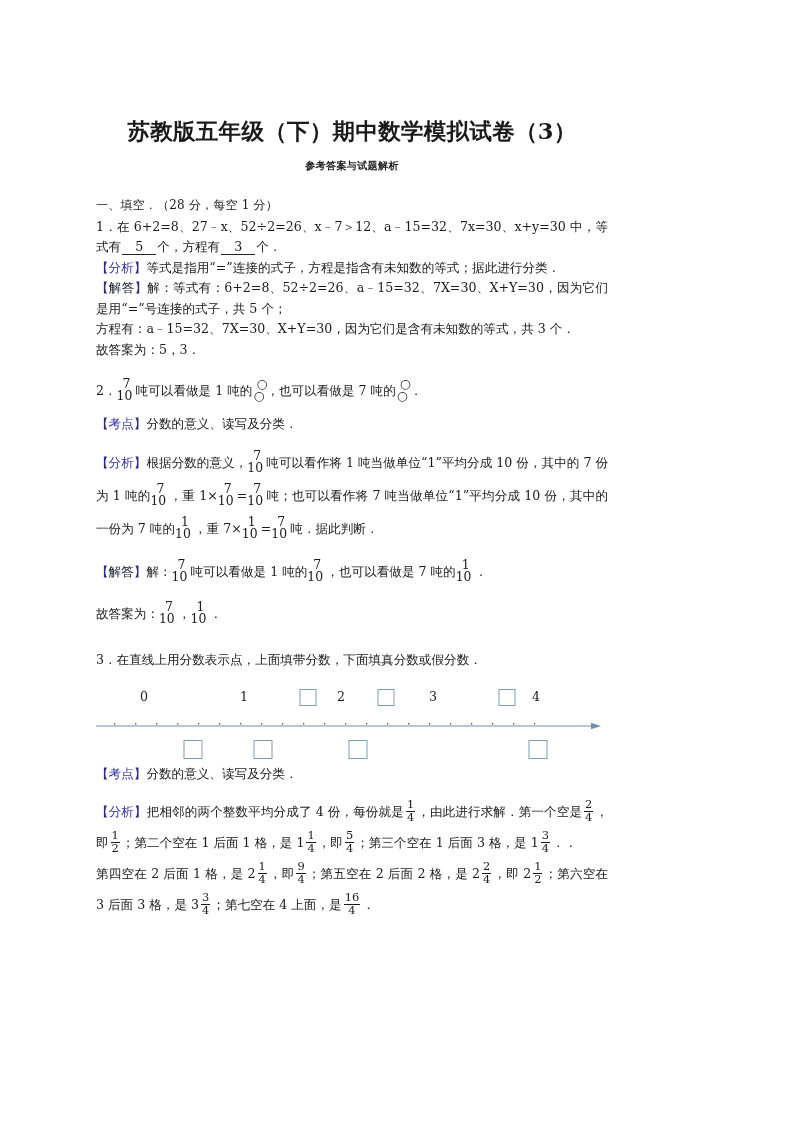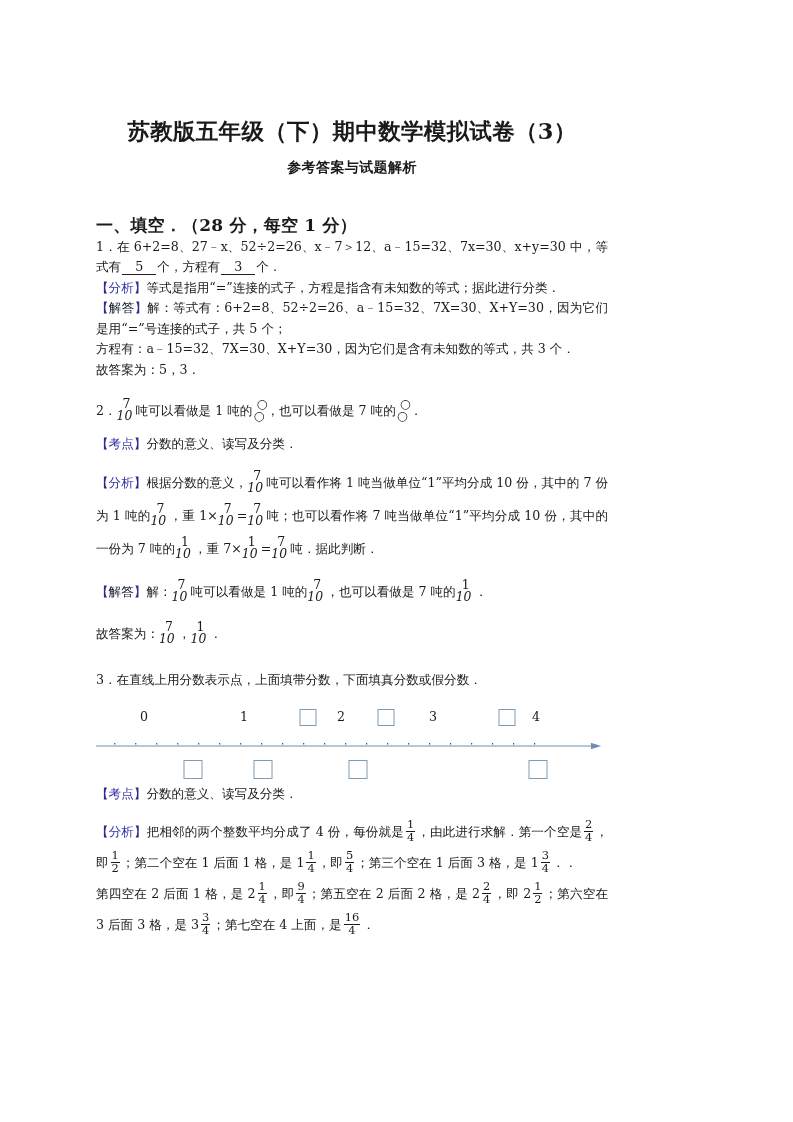--- a/index.html
+++ b/index.html
@@ -31,36 +31,36 @@
     font-size: 22.5px;
     font-weight: bold;
     text-align: center;
     letter-spacing: 0.3px;
     line-height: 1.2;
     font-family: "DejaVu Serif", "Liberation Serif", serif;
   }
   .doc-subtitle {
     margin: 0;
     padding-top: 14px;
-    font-size: 14px;
+    font-size: 10px;
     font-weight: bold;
     text-align: center;
     letter-spacing: 0.4px;
   }
 
   
   .content {
     padding-top: 22px;
     font-size: 12.6px;
     line-height: 20.5px;
   }
   .sec-head {
-    font-weight: bold;
-    font-size: 17px;
-    margin: 16px 0 1px 0;
+    font-weight: normal;
+    font-size: 12px;
+    margin: 0 0 1px 0;
     letter-spacing: 0.2px;
   }
   .para {
     margin: 0;
     text-align: justify;
     text-justify: inter-ideograph;
   }
   .tag {
     color: #2a2a8c;
     font-weight: normal;
@@ -98,21 +98,20 @@
     line-height: 12px;
     white-space: nowrap;
   }
   .frac-nb .den {
     position: absolute;
     left: -1px;
     top: 4px;
     font-size: 12.4px;
     line-height: 12px;
     white-space: nowrap;
-    font-style: italic;
   }
   .frac-nb.w1 { width: 12px; }
   .frac-nb.w1 .num { left: 3px; }
   .frac-nb.w1 .den { left: 0px; }
 
   
   .frac-b {
     display: inline-block;
     position: relative;
     vertical-align: -5px;

